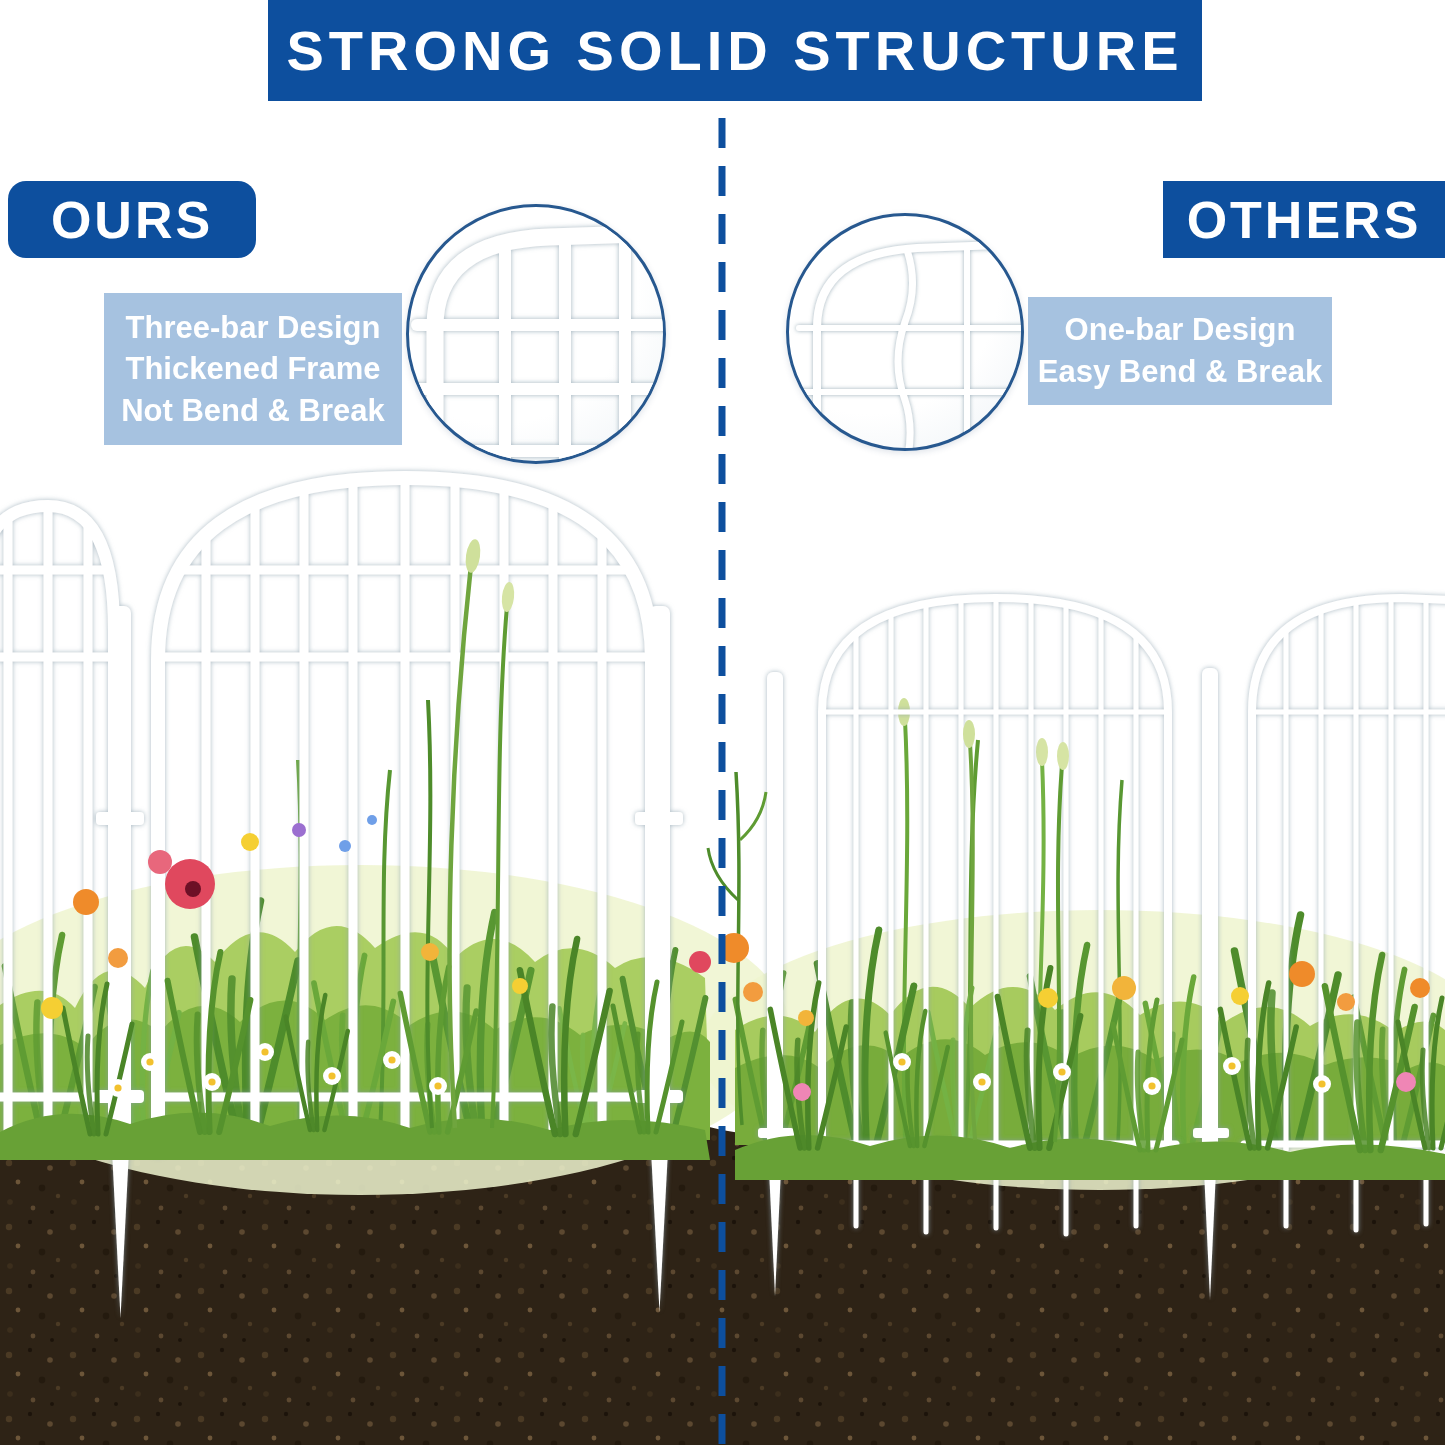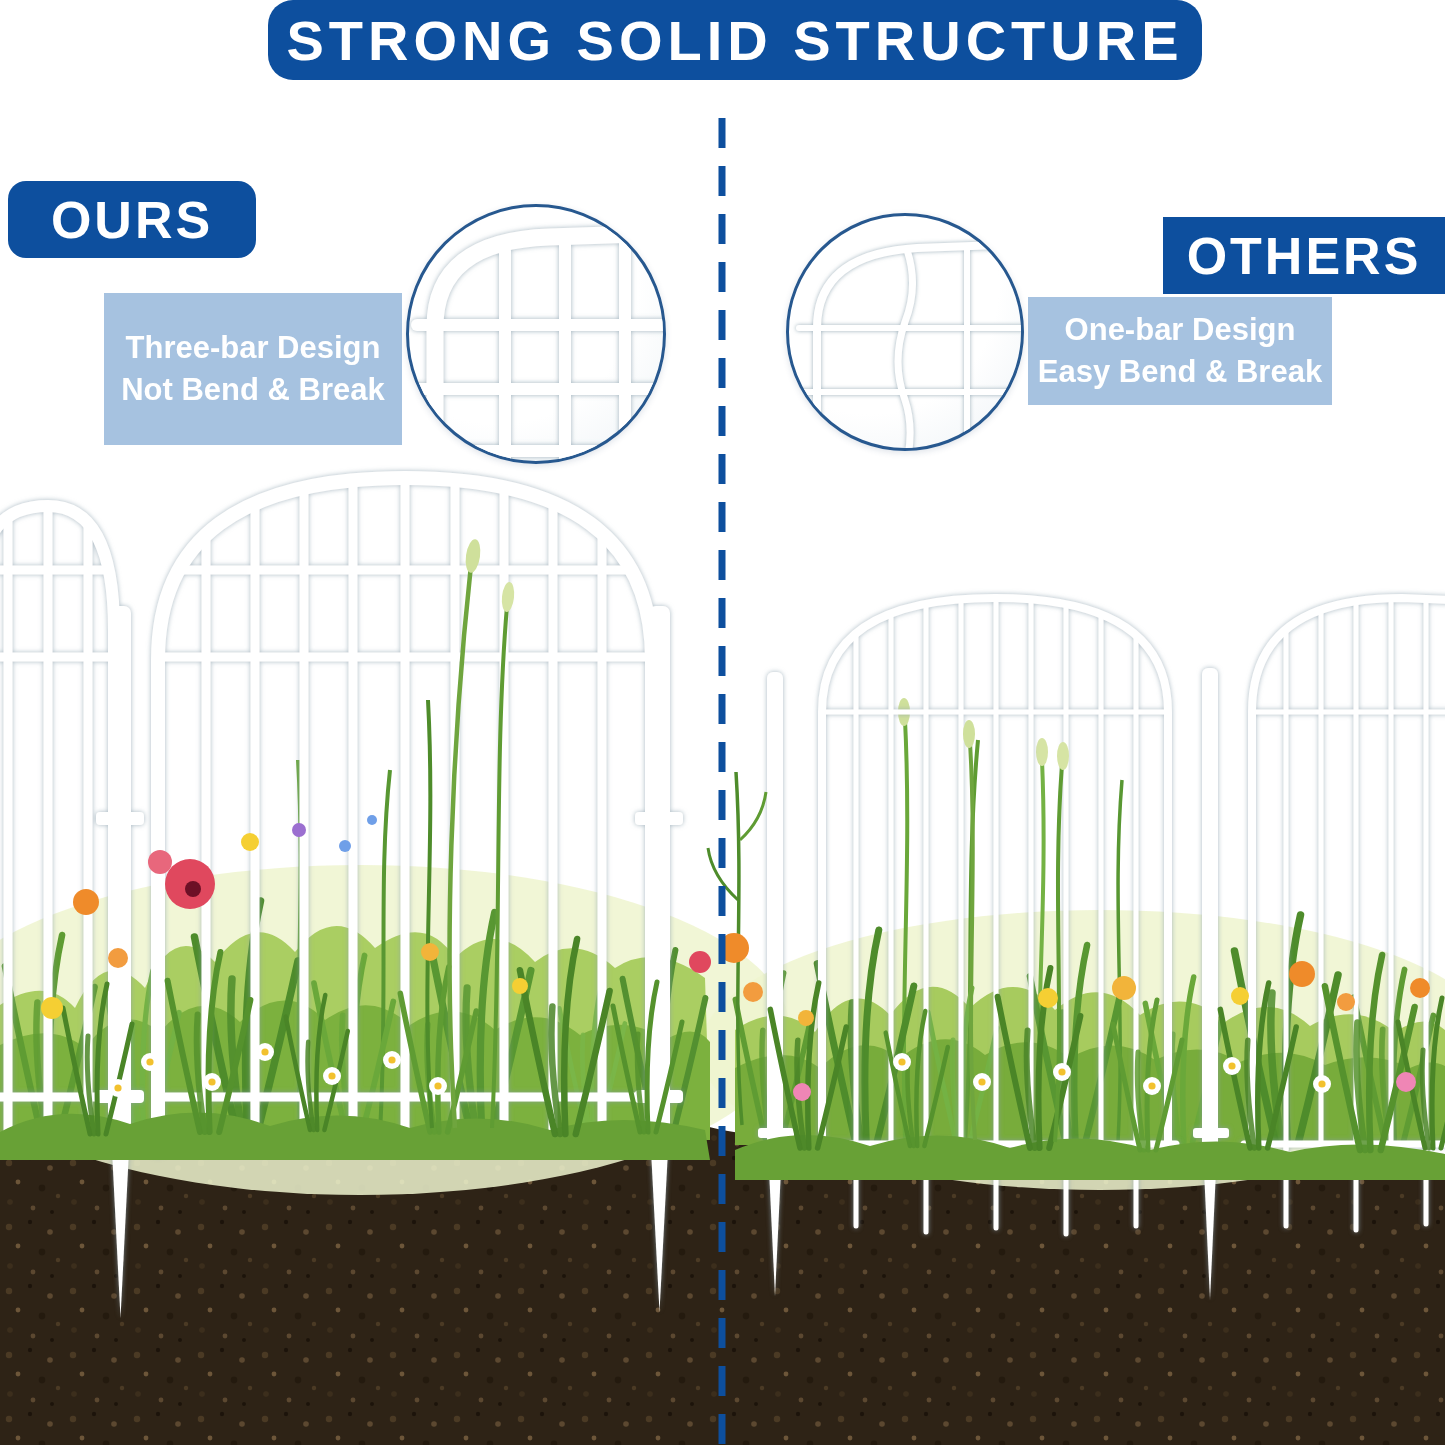--- a/index.html
+++ b/index.html
@@ -2,32 +2,32 @@
 <html style="--banner_blue: #0d4f9e; --feature_box_blue: #a6c2e0; --divider_blue: #0d4f9e; --fence_white: #ffffff; --grass_green: #8abd47; --soil_brown: #2e2316;"><head>
 <meta charset="utf-8">
 <style>
   html,body{margin:0;padding:0;}
   body{
     width:1445px;height:1445px;position:relative;overflow:hidden;background:#ffffff;
     font-family:"Liberation Sans", sans-serif;
   }
   .scene{position:absolute;left:0;top:0;width:1445px;height:1445px;}
   .title-banner{
-    position:absolute;left:268px;top:0;width:934px;height:80px;
+    position:absolute;left:268px;top:0;width:934px;height:101px;
     background:var(--banner_blue,#0d4f9e);
     display:flex;align-items:center;justify-content:center;
-    color:#ffffff;font-size:56px;font-weight:bold;letter-spacing:5px;white-space:nowrap;border-radius:25px;
+    color:#ffffff;font-size:56px;font-weight:bold;letter-spacing:5px;white-space:nowrap;
   }
   .side-label{
     position:absolute;top:181px;height:77px;background:var(--banner_blue,#0d4f9e);
     color:#ffffff;font-weight:bold;font-size:52px;letter-spacing:3px;
     display:flex;align-items:center;justify-content:center;white-space:nowrap;
   }
   .side-label.ours{left:8px;width:248px;border-radius:18px;}
-  .side-label.others{left:1163px;width:282px;margin-top:36px;}
+  .side-label.others{left:1163px;width:282px;}
   .feature-box{
     position:absolute;background:var(--feature_box_blue,#a6c2e0);
     color:#ffffff;font-weight:bold;font-size:31px;line-height:1.34;
     display:flex;flex-direction:column;justify-content:center;text-align:center;
   }
   .feature-box.left{left:104px;top:293px;width:298px;height:152px;}
   .feature-box.right{left:1028px;top:297px;width:304px;height:108px;}
   .callout{
     position:absolute;border-radius:50%;border:3px solid #27588f;
     background:radial-gradient(circle at 35% 30%, #ffffff 58%, #edf2f6);
@@ -277,20 +277,21 @@
 <div class="side-label ours">
   <span>OURS</span>
 </div>
 
 <div class="side-label others">
   <span>OTHERS</span>
 </div>
 
 <div class="feature-box left">
   <div>Three-bar Design</div>
+  <div>Thickened Frame</div>
   <div>Not Bend &amp; Break</div>
 </div>
 
 <div class="feature-box right">
   <div>One-bar Design</div>
   <div>Easy Bend &amp; Break</div>
 </div>
 
 <div class="callout left">
   <svg viewBox="0 0 254 254" xmlns="http://www.w3.org/2000/svg">

